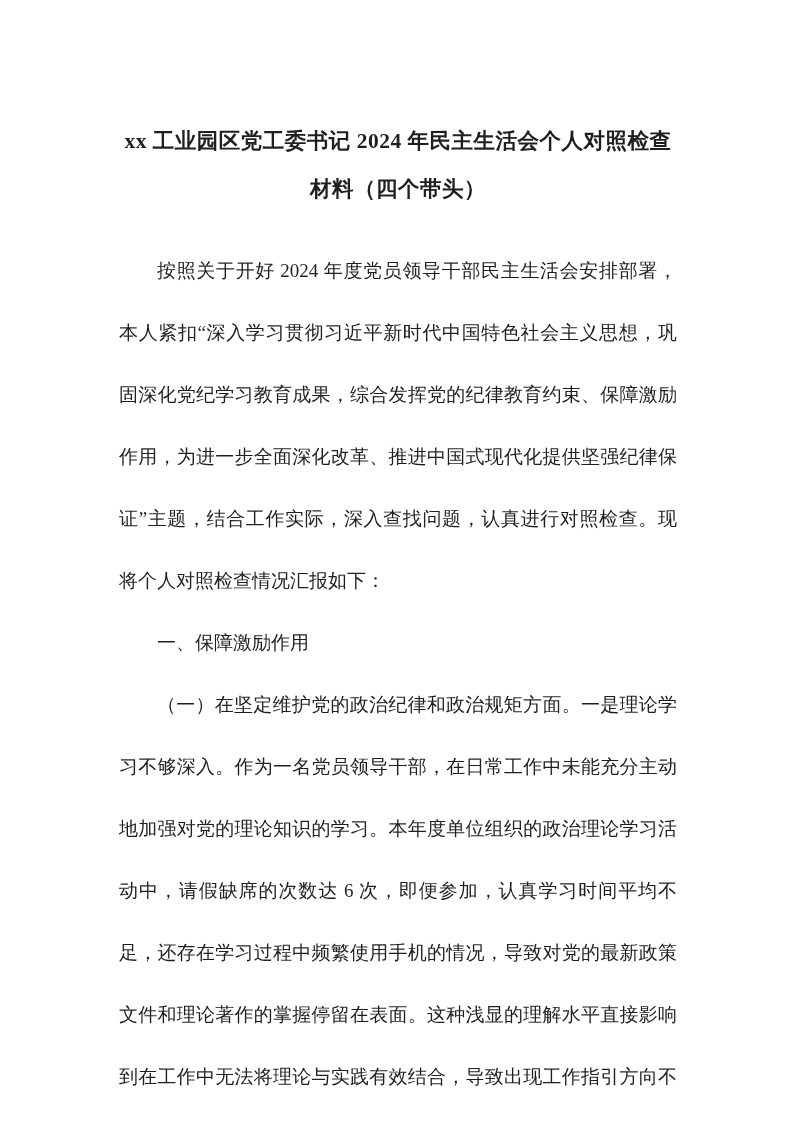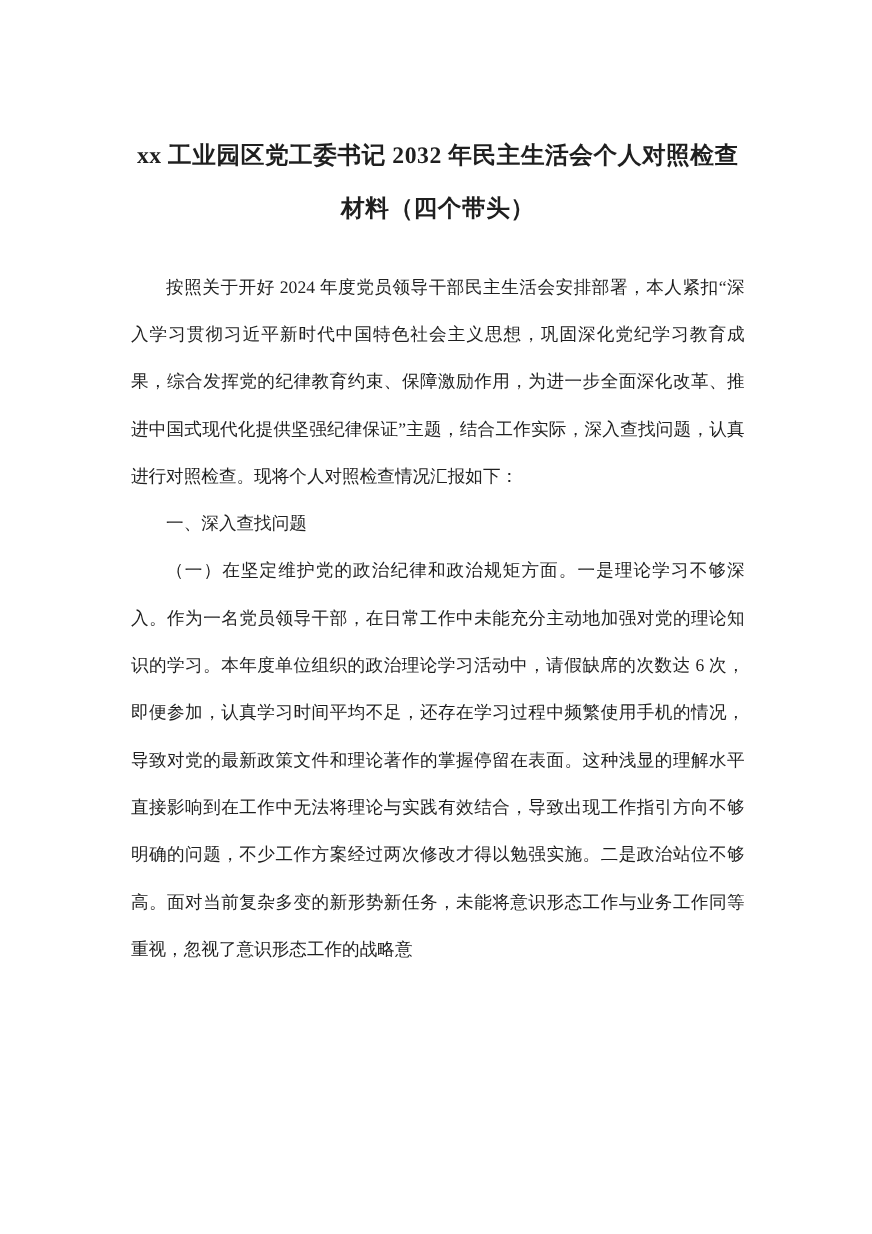--- a/index.html
+++ b/index.html
@@ -30,33 +30,33 @@
     line-height: 48px;
     text-align: center;
     letter-spacing: 0.5px;
     color: #1f1f1f;
   }
   .doc-body {
     margin-top: 27px;
   }
   .para {
     margin: 0;
-    font-size: 16px;
+    font-size: 19px;
     font-weight: 400;
-    line-height: 43px;
+    line-height: 62px;
     text-align: justify;
     text-justify: inter-character;
     text-indent: 2em;
     word-break: break-all;
     color: #1f1f1f;
   }
 </style>
 </head>
 <body>
 
 <div class="page">
-  <h1 class="doc-title">xx 工业园区党工委书记 2032 年民主生活会个人对照检查材料（四个带头）</h1>
+  <h1 class="doc-title">xx 工业园区党工委书记 2024 年民主生活会个人对照检查材料（四个带头）</h1>
   <div class="doc-body">
     <p class="para">按照关于开好 2024 年度党员领导干部民主生活会安排部署，本人紧扣“深入学习贯彻习近平新时代中国特色社会主义思想，巩固深化党纪学习教育成果，综合发挥党的纪律教育约束、保障激励作用，为进一步全面深化改革、推进中国式现代化提供坚强纪律保证”主题，结合工作实际，深入查找问题，认真进行对照检查。现将个人对照检查情况汇报如下：</p>
-    <p class="para">一、深入查找问题</p>
+    <p class="para">一、保障激励作用</p>
     <p class="para">（一）在坚定维护党的政治纪律和政治规矩方面。一是理论学习不够深入。作为一名党员领导干部，在日常工作中未能充分主动地加强对党的理论知识的学习。本年度单位组织的政治理论学习活动中，请假缺席的次数达 6 次，即便参加，认真学习时间平均不足，还存在学习过程中频繁使用手机的情况，导致对党的最新政策文件和理论著作的掌握停留在表面。这种浅显的理解水平直接影响到在工作中无法将理论与实践有效结合，导致出现工作指引方向不够明确的问题，不少工作方案经过两次修改才得以勉强实施。二是政治站位不够高。面对当前复杂多变的新形势新任务，未能将意识形态工作与业务工作同等重视，忽视了意识形态工作的战略意</p>
   </div>
 </div>
 
 </body></html>

